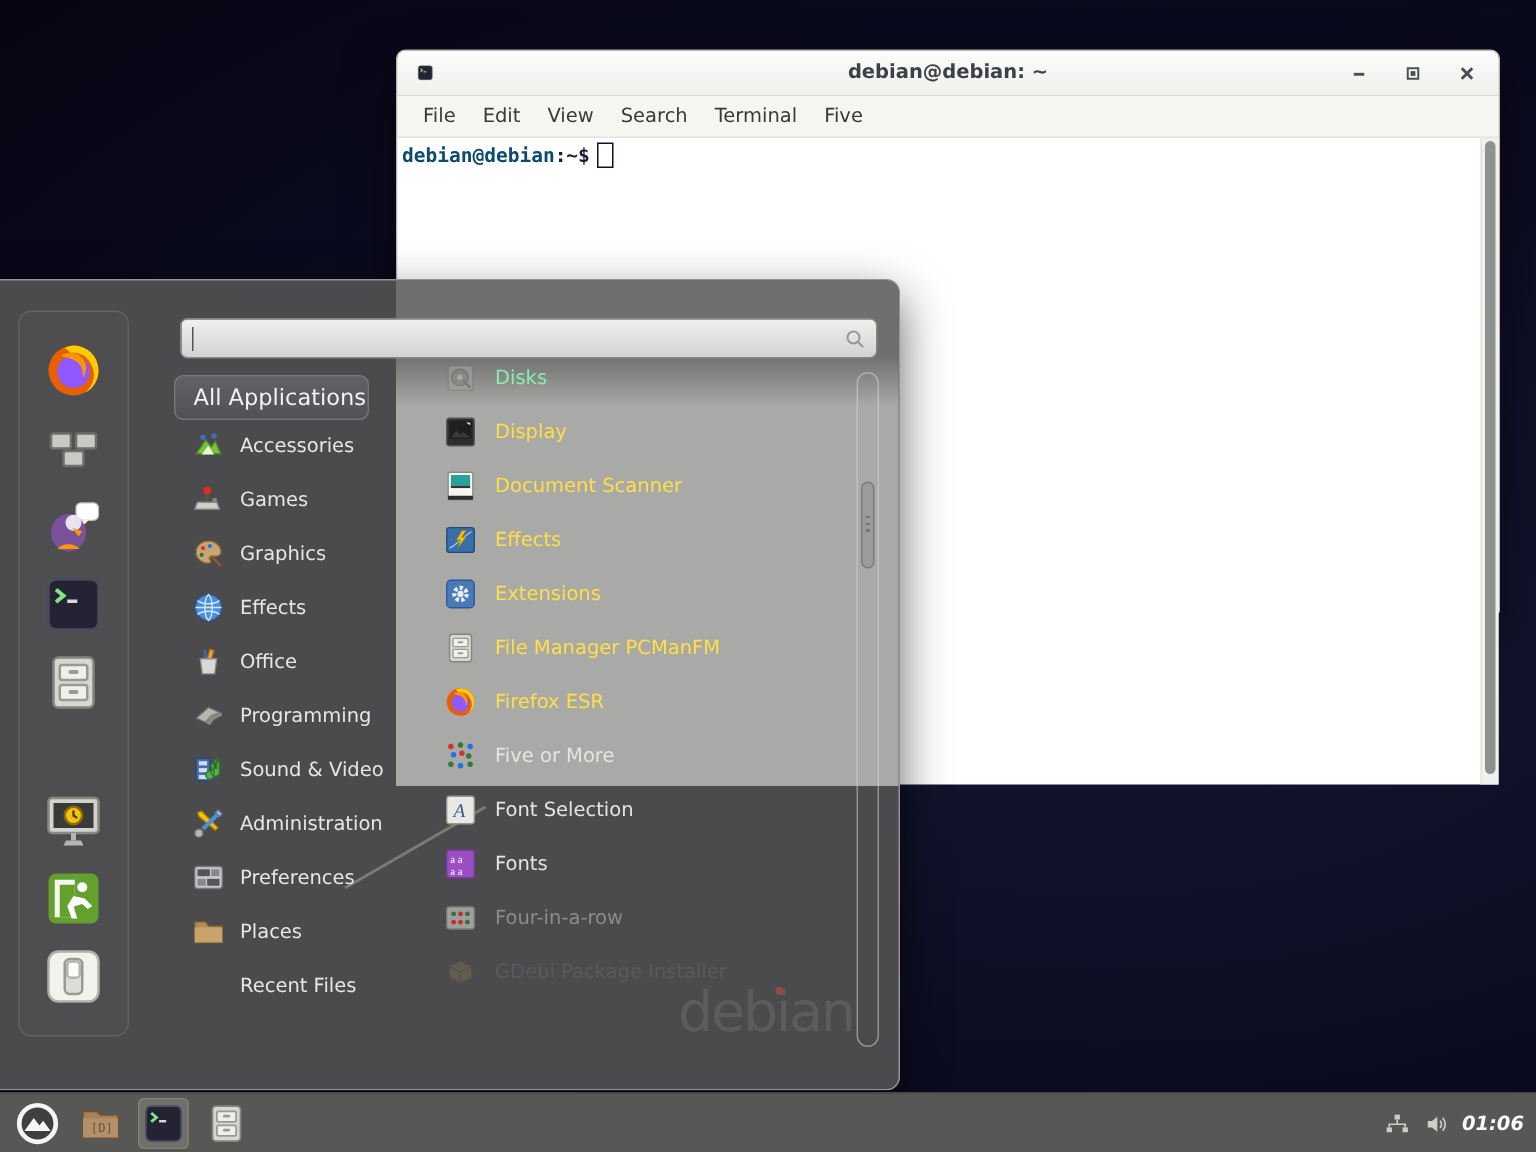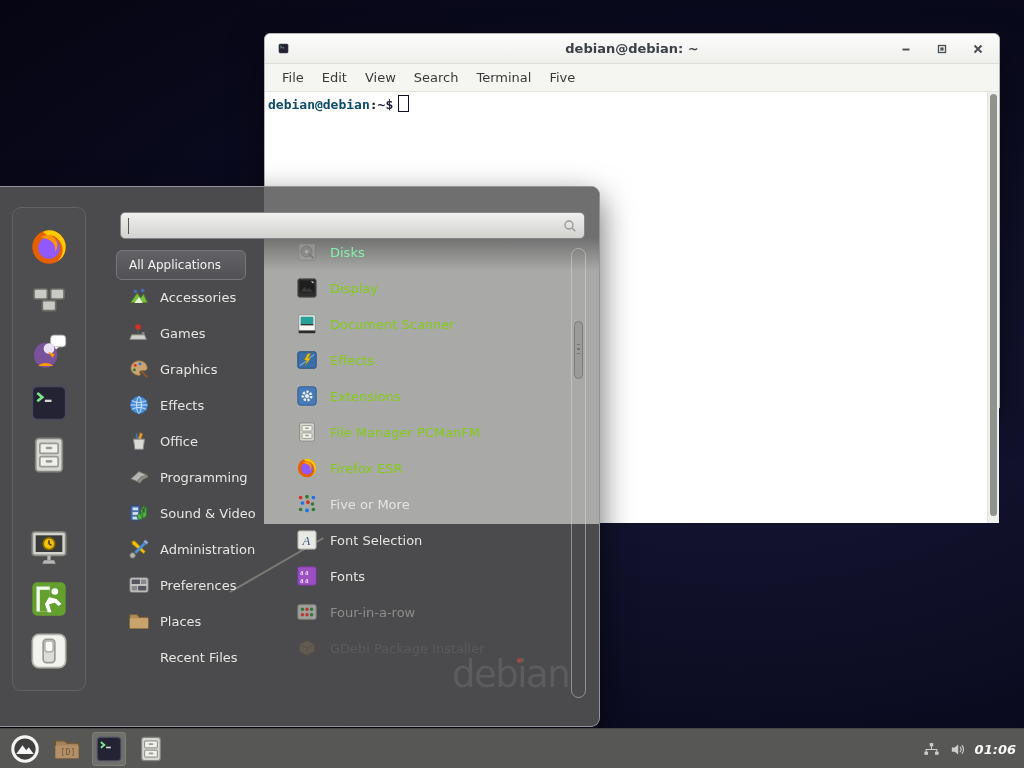--- a/index.html
+++ b/index.html
@@ -45,32 +45,32 @@
   .fav.gap{margin-top:40px;}
 
   .search-box{position:absolute;left:120px;top:25px;width:465px;height:27px;background:linear-gradient(#f0f0ee,#d2d2d0);
     border:1px solid #85858a;border-radius:5px;box-sizing:border-box;}
   .search-input{position:absolute;left:6px;top:3px;width:420px;height:19px;border:none;background:transparent;outline:none;
     font-size:13px;color:#333;font-family:inherit;}
   .search-caret{position:absolute;left:7px;top:5px;width:1px;height:16px;background:#555;}
   .search-mag{position:absolute;right:6px;top:5px;width:16px;height:16px;opacity:.85;}
 
   .all-apps{position:absolute;left:116px;top:63px;width:130px;height:30px;border:1px solid #76767c;border-radius:6px;
-    background:linear-gradient(#626266,#525256);color:#f2f2f0;font-size:12px;display:flex;align-items:center;
+    background:linear-gradient(#626266,#525256);color:#f2f2f0;font-size:15px;display:flex;align-items:center;
     padding-left:12px;box-sizing:border-box;}
 
   .categories{position:absolute;left:116px;top:92px;width:152px;}
   .cat{height:36px;display:flex;align-items:center;gap:10px;padding-left:12px;color:#e6e6e3;font-size:13px;}
   .cat .ic{width:22px;height:22px;flex:none;}
   .cat.no-icon{padding-left:44px;}
 
   .apps{position:absolute;left:280px;top:47px;width:292px;}
   .app{height:36px;display:flex;align-items:center;gap:12px;padding-left:16px;font-size:13px;}
   .app .ic{width:22px;height:22px;flex:none;}
-  .app.on-light{color:#84cc16;}
+  .app.on-light{color:#fde047;}
   .app.on-dark{color:#e4e4e1;}
   .app.dimmed.on-light{color:#86efac;}  .app.dimmed.on-light .ic{opacity:.55;}
   .app.dimmed.on-dark{color:#8c8c8a;}   .app.dimmed.on-dark .ic{opacity:.8;}
   .app.faint{color:#5a5a5e !important;} .app.faint .ic{opacity:.25 !important;}
 
   .app-scroll{position:absolute;left:571px;top:61px;width:15px;height:450px;border:1px solid rgba(218,218,214,.5);
     border-radius:8px;box-sizing:border-box;}
   .app-thumb{position:absolute;left:2px;top:72px;width:9px;height:58px;background:#9b9b99;border:1px solid #7b7b79;
     border-radius:5px;box-sizing:border-box;}
   .app-thumb:after{content:"";position:absolute;left:2px;top:22px;width:3px;height:11px;

